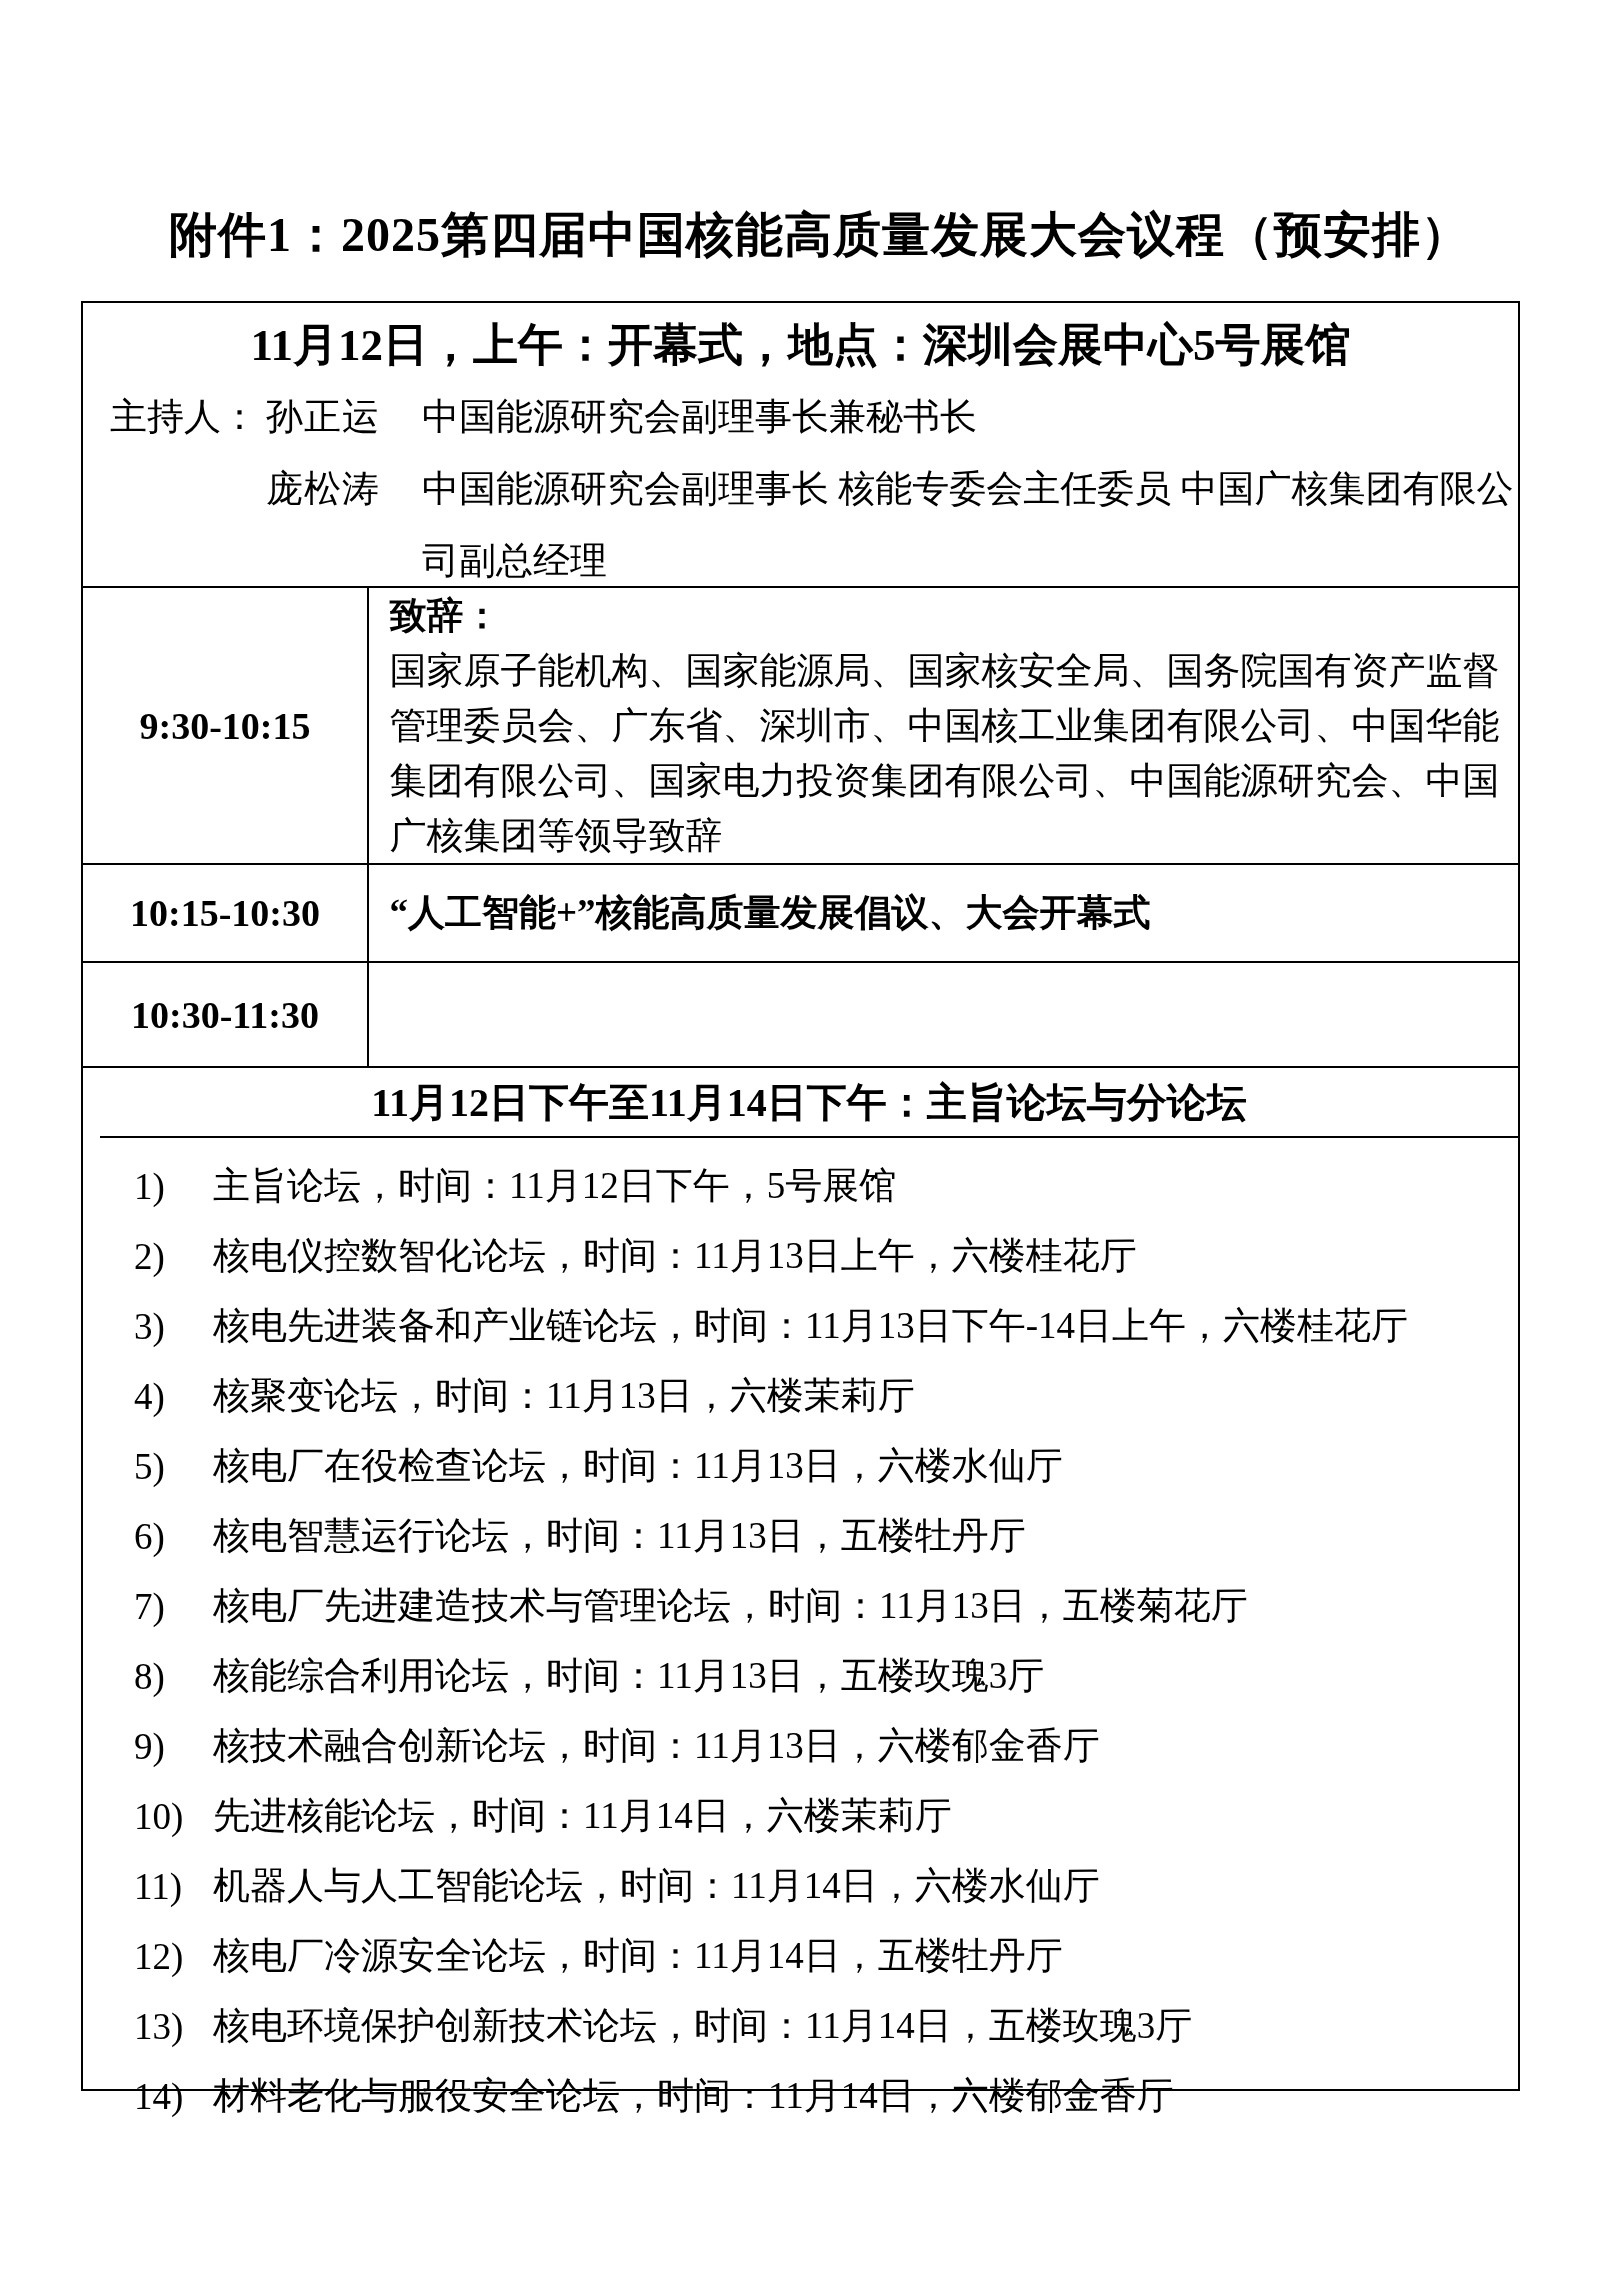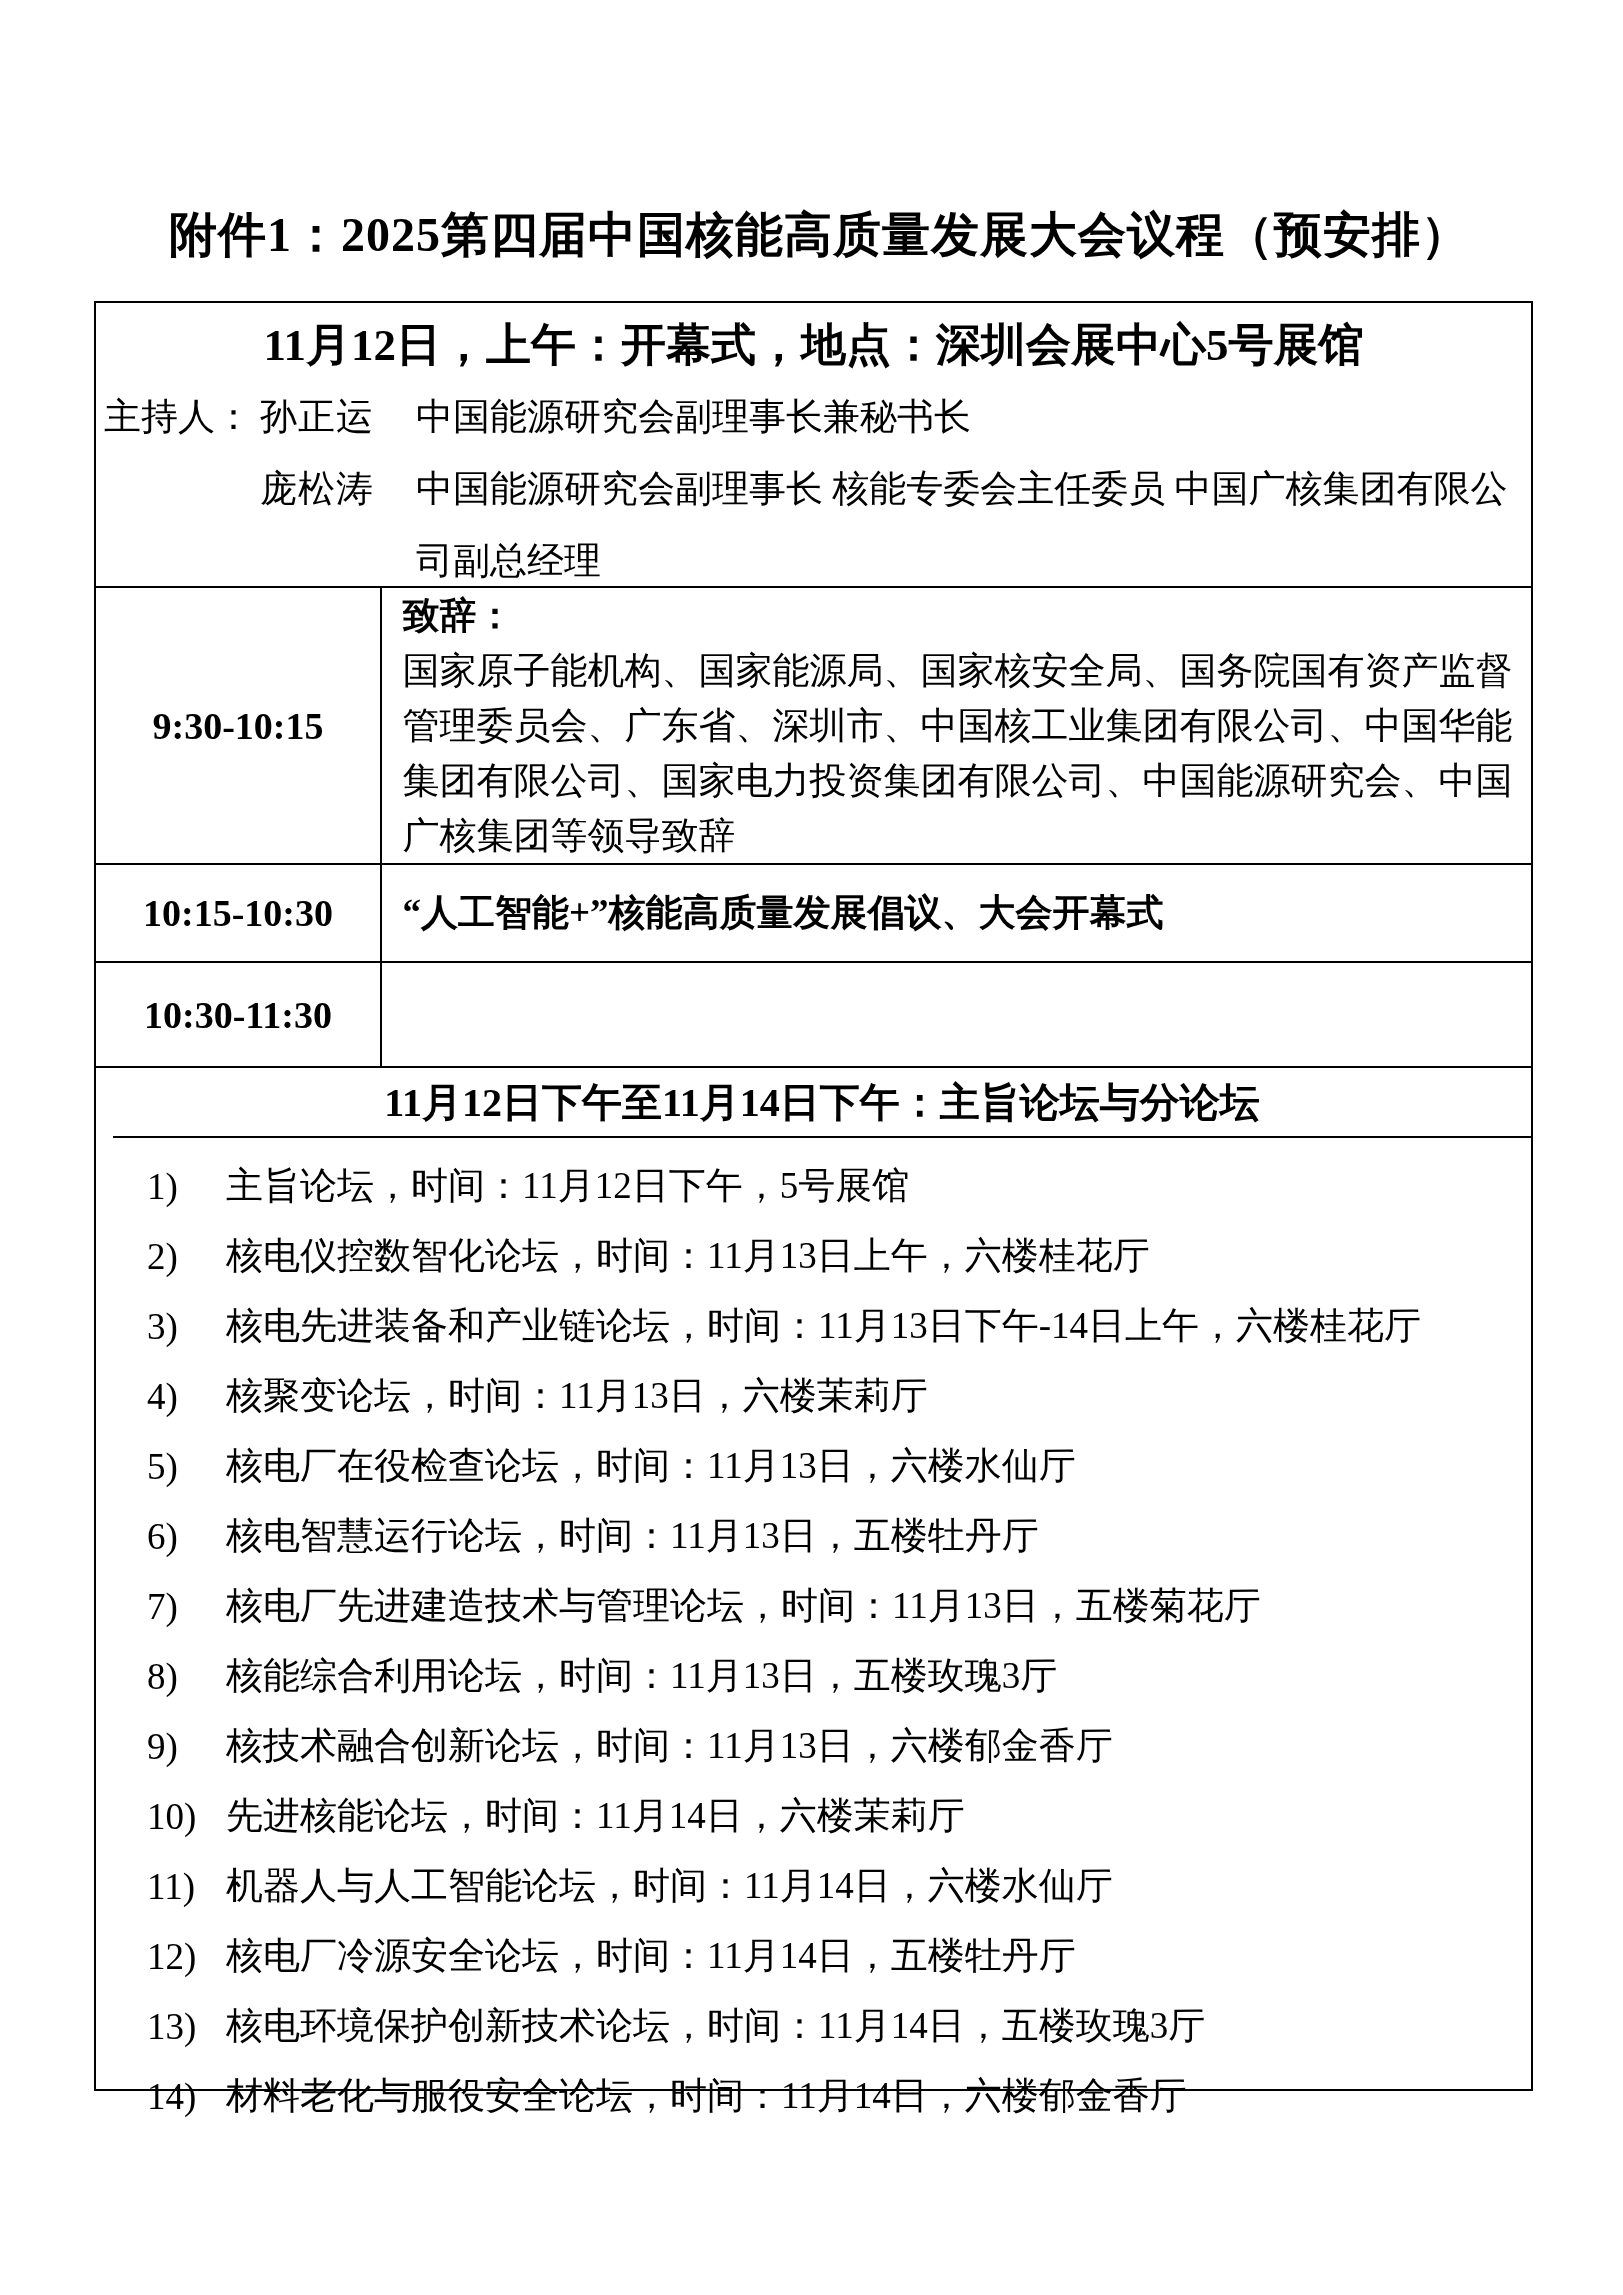--- a/index.html
+++ b/index.html
@@ -7,34 +7,34 @@
     width:1623px;height:2295px;background:#ffffff;color:#000;
     font-family:"Liberation Serif","DejaVu Serif",serif;
     position:relative;overflow:hidden;
   }
   .doc-title{
     position:absolute;top:203px;left:8px;width:100%;
     text-align:center;font-size:48px;font-weight:bold;letter-spacing:1px;
     white-space:nowrap;
   }
   .agenda-table{
-    position:absolute;left:94px;top:301px;width:1439px;height:1790px;
+    position:absolute;left:81px;top:301px;width:1439px;height:1790px;
     border:2.6px solid #000;box-sizing:border-box;
     display:flex;flex-direction:column;
   }
   
   .cell-opening{
     height:285px;border-bottom:2px solid #000;box-sizing:border-box;
     padding-top:7.2px;
   }
   .opening-header{
     text-align:center;font-size:45px;font-weight:bold;
     height:71px;line-height:71px;white-space:nowrap;
   }
-  .hosts{font-size:37px;line-height:72px;padding-left:8px;}
+  .hosts{font-size:37px;line-height:72px;padding-left:27px;}
   .host-row{display:flex;align-items:flex-start;}
   .host-label{width:156px;flex:none;}
   .host-name{width:156px;flex:none;letter-spacing:1px;}
   .host-title{flex:1;}
   .host-title-constrained{flex:none;max-width:1104px;}
   
   .time-row{
     display:flex;border-bottom:2px solid #000;box-sizing:border-box;flex:none;
   }
   .row-zhichi{height:277px;}

